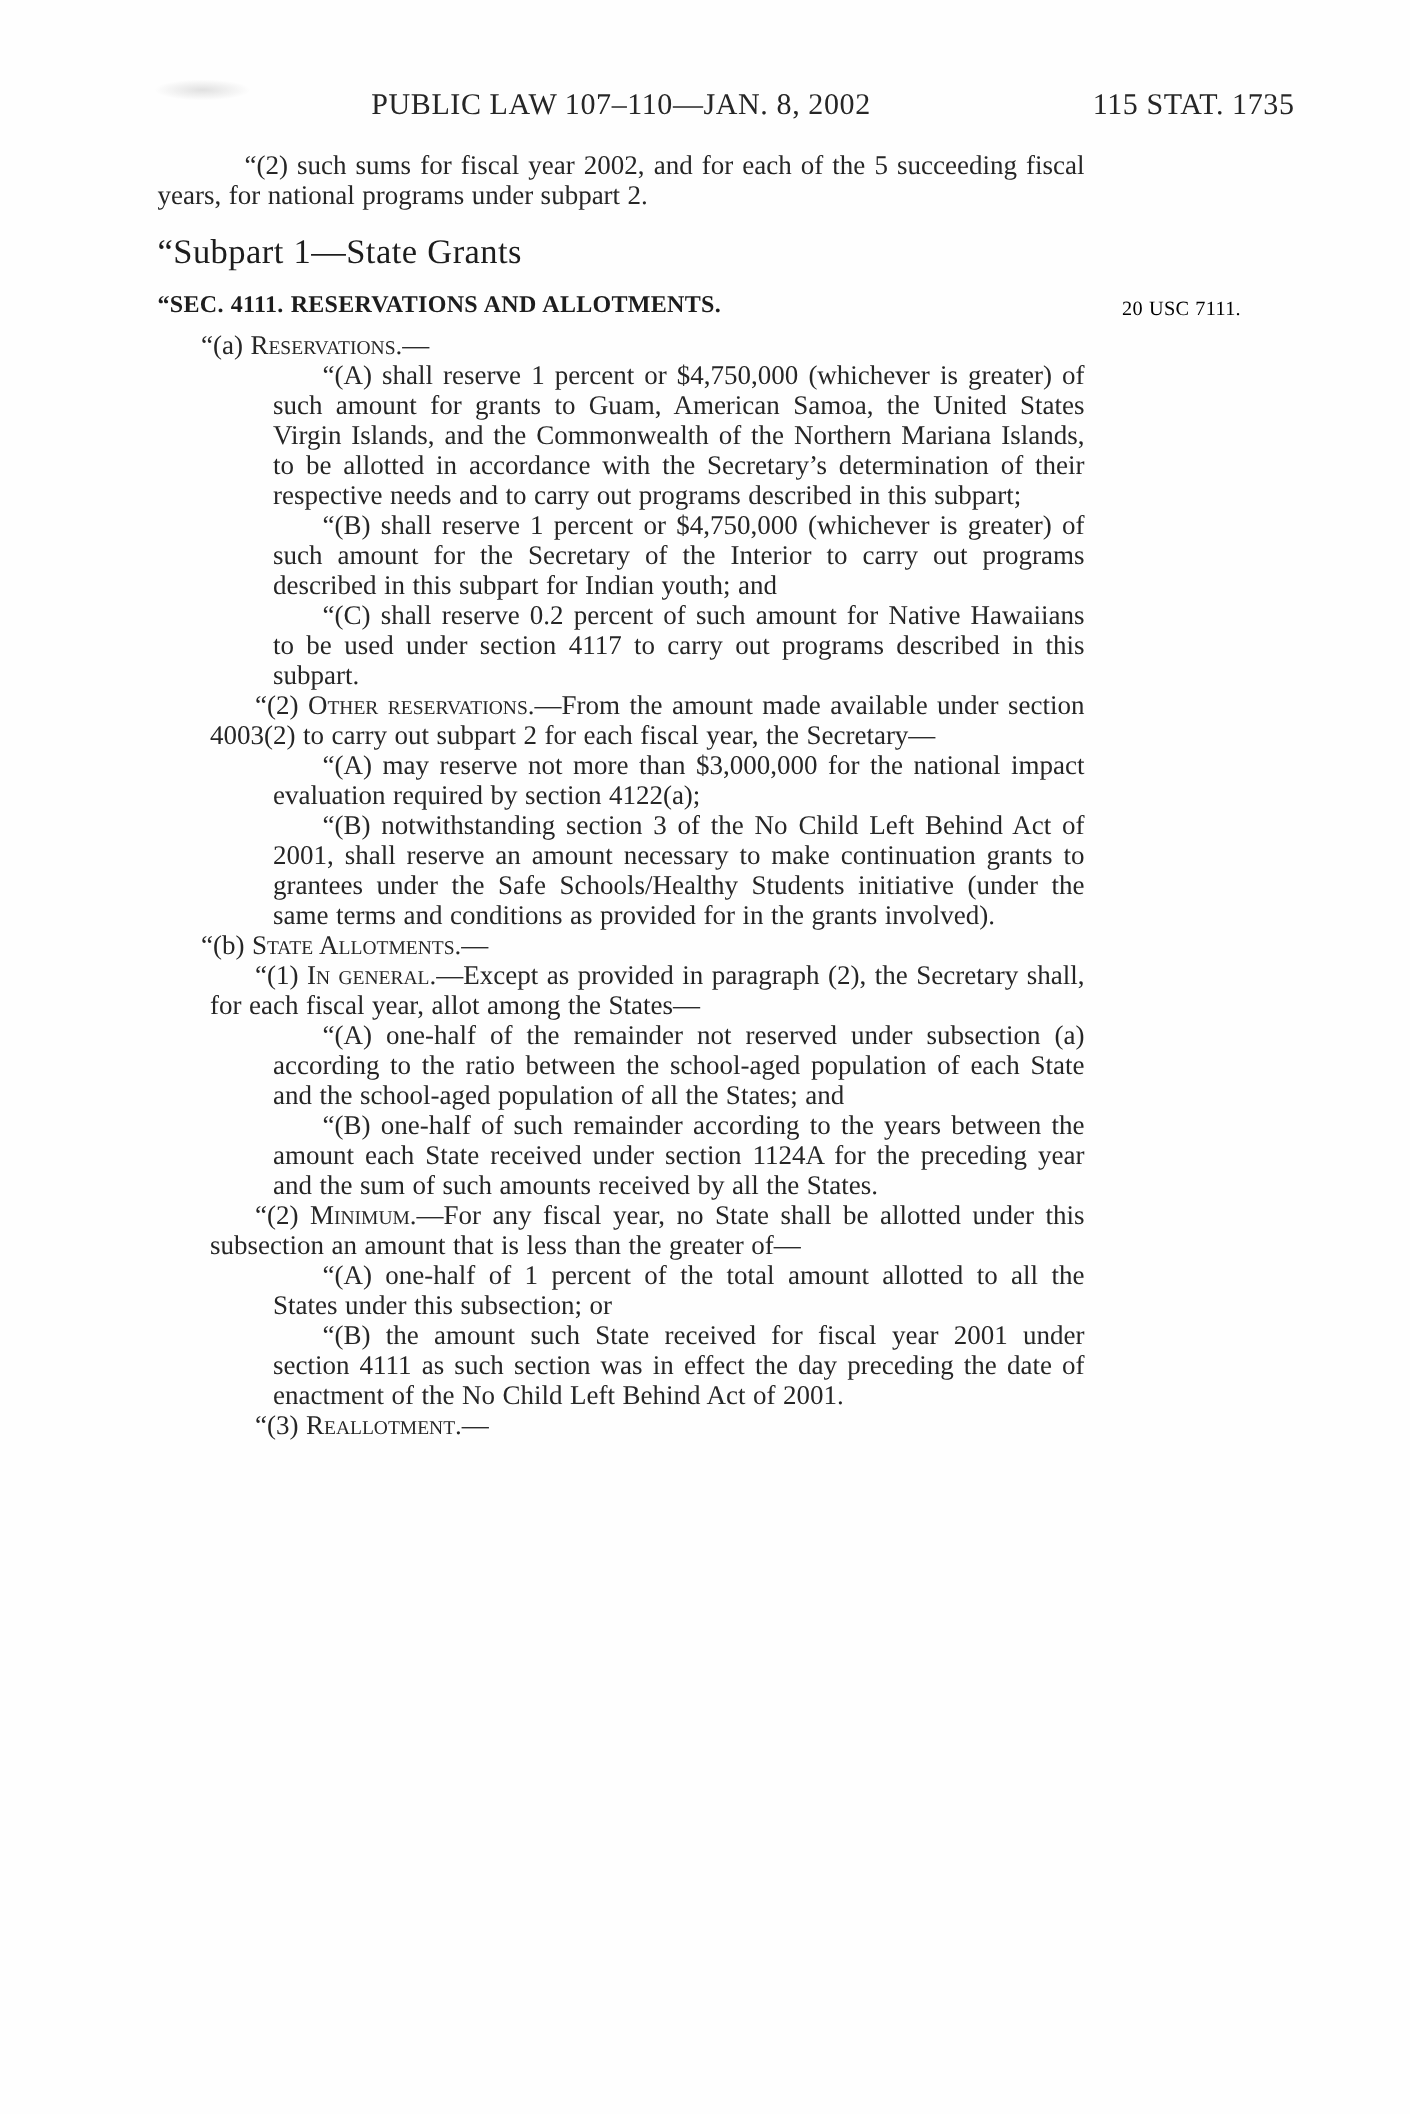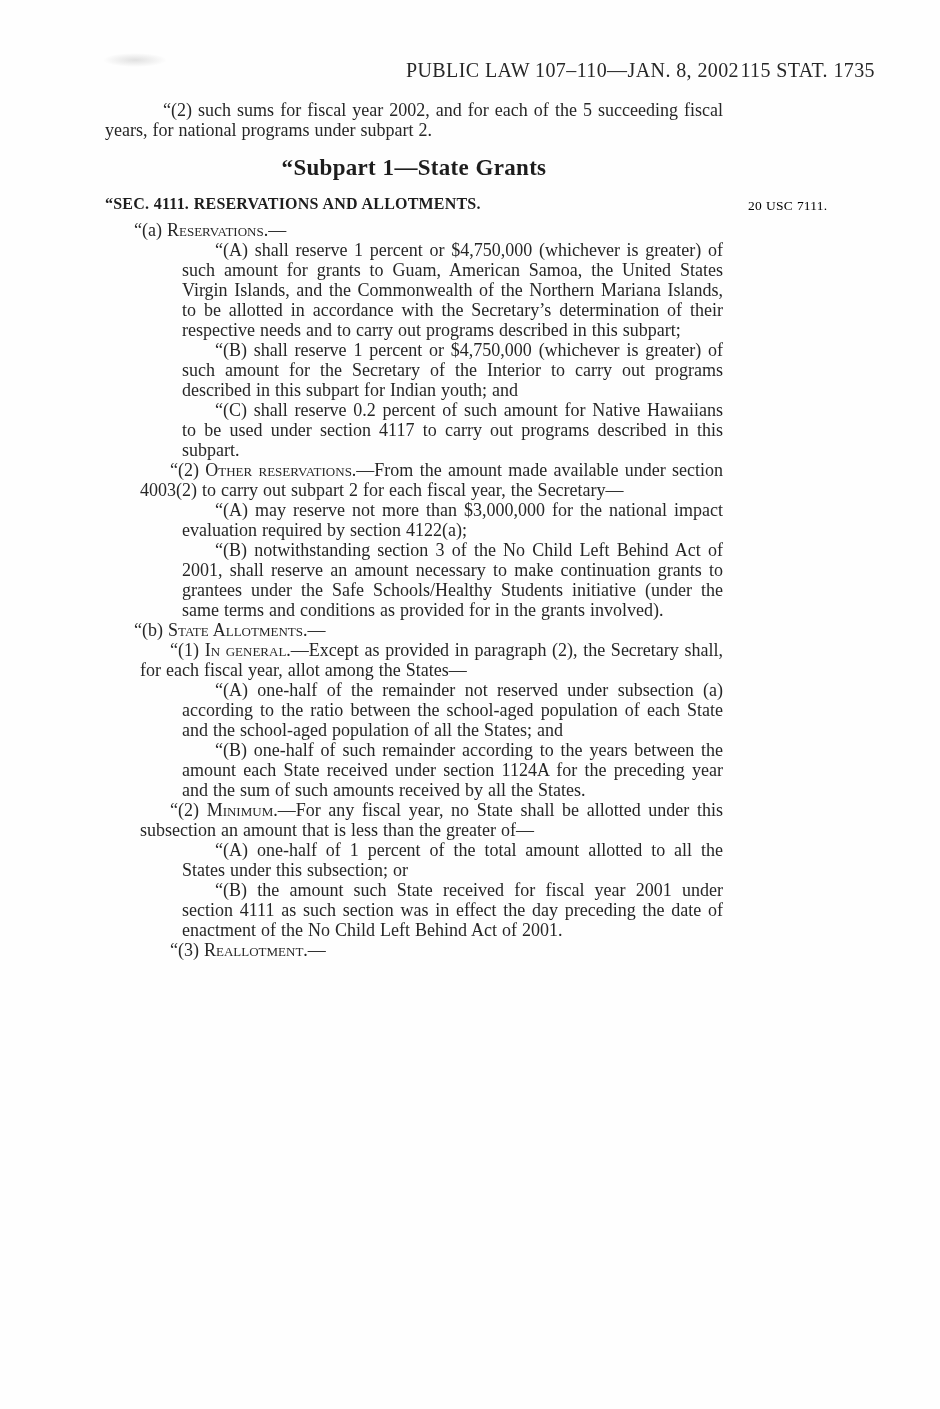--- a/index.html
+++ b/index.html
@@ -24,26 +24,26 @@
   .running-head {
     position: absolute;
     top: 59px; left: 105px;
     width: 770px;
     height: 26px;
     font-size: 20px;
     letter-spacing: 0.4px;
     white-space: nowrap;
   }
   .rh-center {
-    position: absolute; left: 16px; top: 0;
+    position: absolute; left: 0; top: 0;
     width: 618px;
-    text-align: right;
+    text-align: center;
   }
   .rh-right {
-    position: absolute; right: 0; top: 0;
+    position: absolute; right: 12px; top: 0;
     text-align: center;
   }
   .column {
     position: absolute;
     left: 105px; top: 100px;
     width: 618px;
     font-size: 18px;
     line-height: 20px;
     text-align: justify;
     word-spacing: 0.5px;
@@ -51,22 +51,21 @@
   .p { margin: 0; }
   .lvl-intro   { margin-left: 0;    text-indent: 58px; }
   .lvl-subsec  { margin-left: 35px; text-indent: -6px; }
   .lvl-para    { margin-left: 35px; text-indent: 30px; }
   .lvl-subpara { margin-left: 77px; text-indent: 33px; }
   .sc { font-variant: small-caps; }
   .subpart {
     margin: 15px 0 13px 0;
     font-size: 23px;
     line-height: 26px;
-    font-weight: bold;
-    text-align: center;
+    font-weight: normal;
     text-indent: 0;
     color: #1d1d1d;
     letter-spacing: 0.3px;
   }
   .sec {
     position: relative;
     margin: 13px 0 7px 0;
     font-size: 16px;
     line-height: 19px;
     font-weight: bold;

